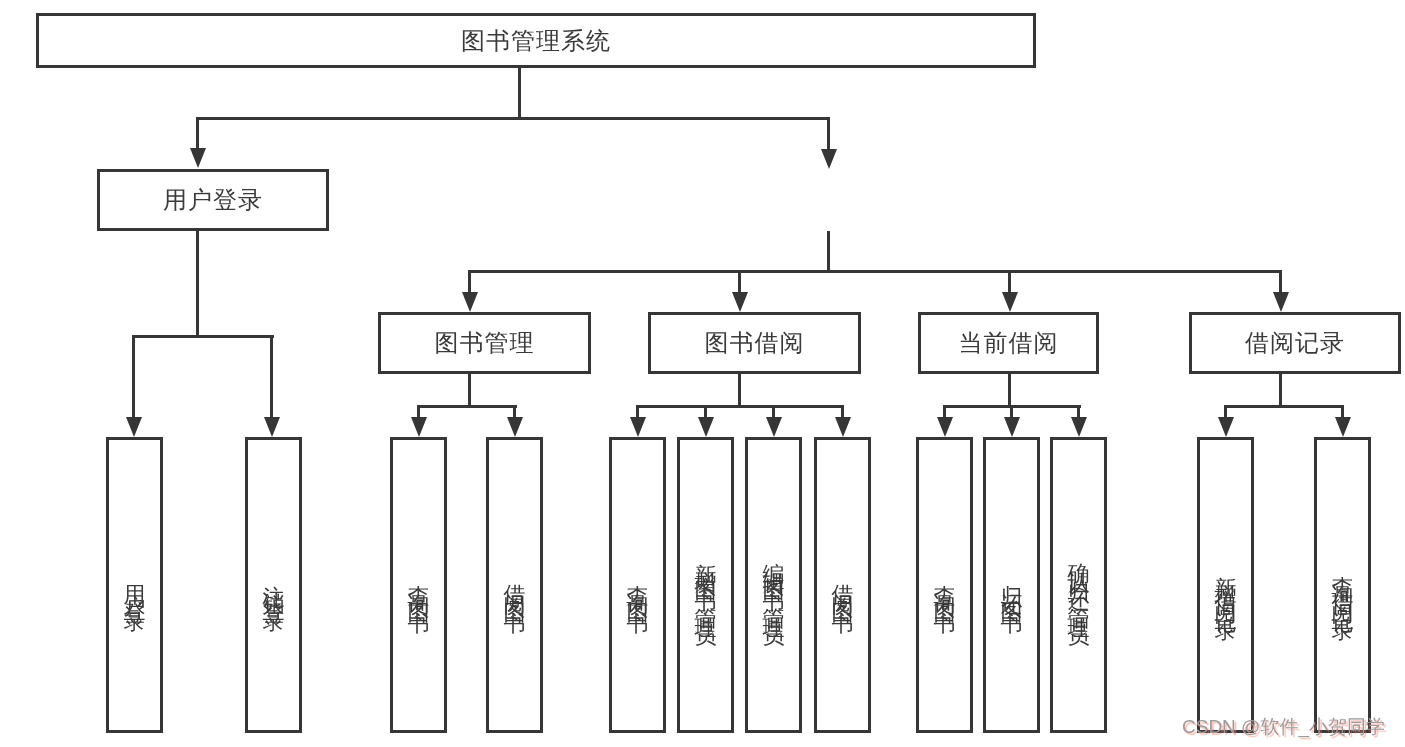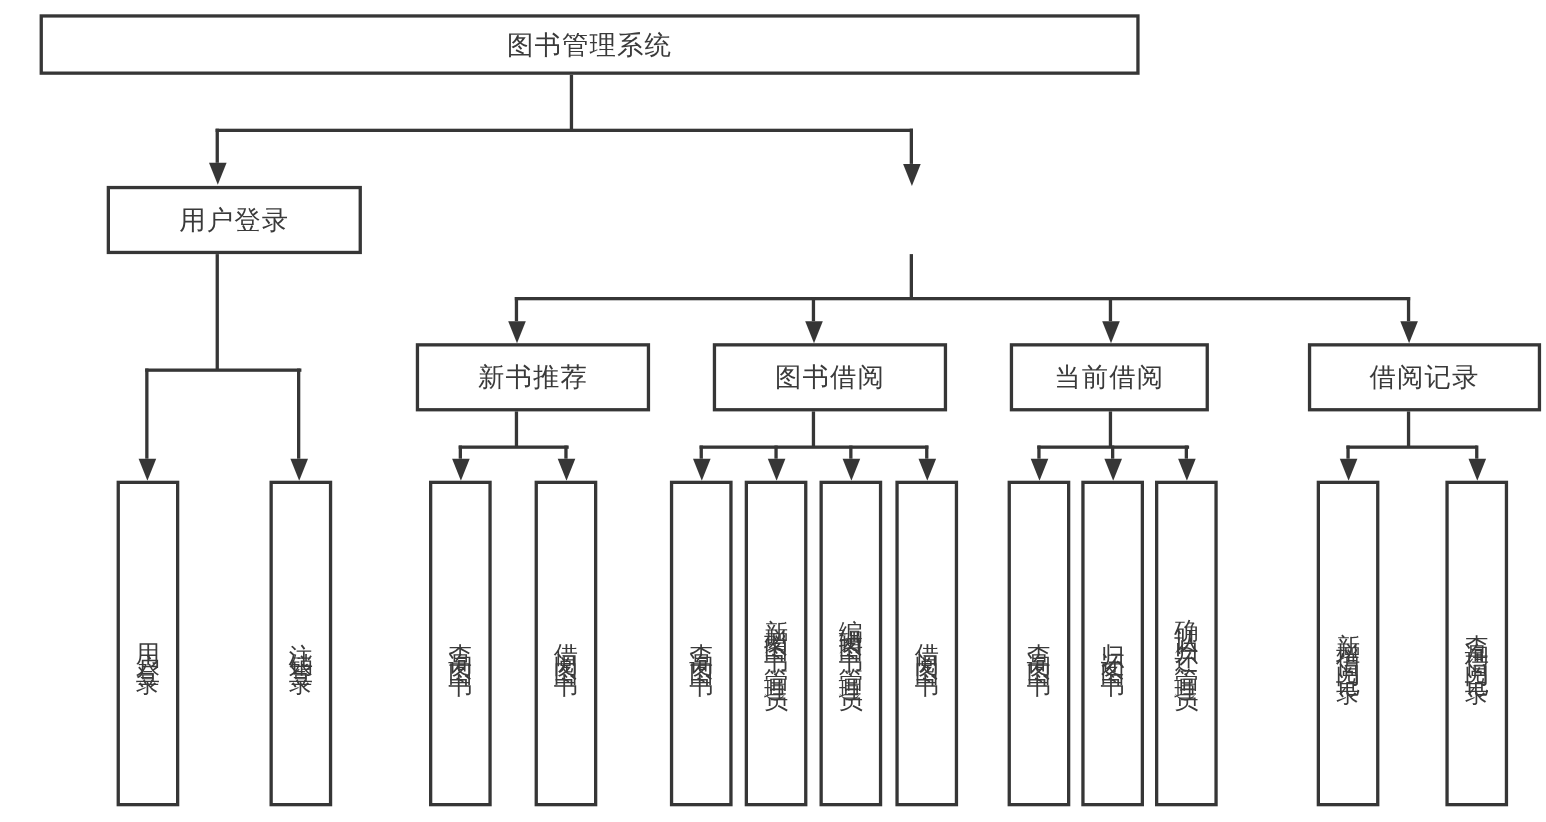--- a/index.html
+++ b/index.html
@@ -112,21 +112,21 @@
   <div class="arrow" style="left:270px; top:335px; height:82px;"></div>
 
   <div class="vline" style="left:827px; top:231px; height:41px;"></div>
   <div class="hline" style="left:468px; top:270px; width:814px;"></div>
   <div class="arrow" style="left:468px; top:270px; height:22px;"></div>
   <div class="arrow" style="left:738px; top:270px; height:22px;"></div>
   <div class="arrow" style="left:1008px; top:270px; height:22px;"></div>
   <div class="arrow" style="left:1279px; top:270px; height:22px;"></div>
 
   <div class="box hbox" style="left:363px; top:312px; width:213px; height:62px;">
-    <span>新书推荐</span>
+    <span>图书管理</span>
   </div>
   <div class="box hbox" style="left:633px; top:312px; width:213px; height:62px;">
     <span>图书借阅</span>
   </div>
   <div class="box hbox" style="left:903px; top:312px; width:181px; height:62px;">
     <span>当前借阅</span>
   </div>
   <div class="box hbox" style="left:1174px; top:312px; width:212px; height:62px;">
     <span>借阅记录</span>
   </div>
@@ -191,14 +191,15 @@
     <span class="vtext">确认归还（管理员）</span>
   </div>
 
   <div class="box vbox" style="left:1197px;">
     <span class="vtext">新增借阅记录</span>
   </div>
   <div class="box vbox" style="left:1314px;">
     <span class="vtext">查询借阅记录</span>
   </div>
 
+  <div class="watermark">CSDN @软件_小贺同学</div>
 
 </div>
 
 </body></html>

